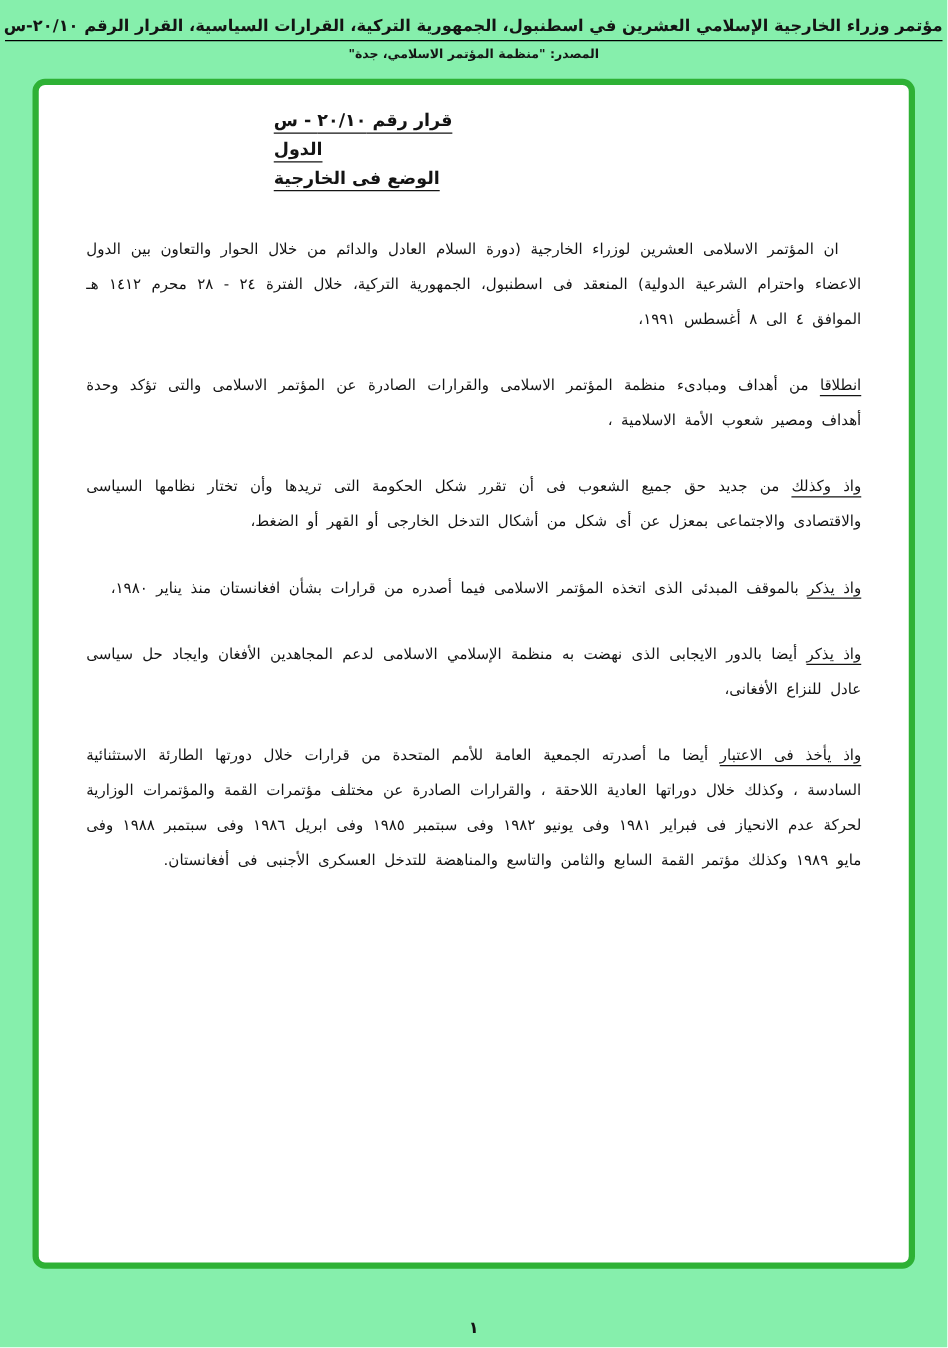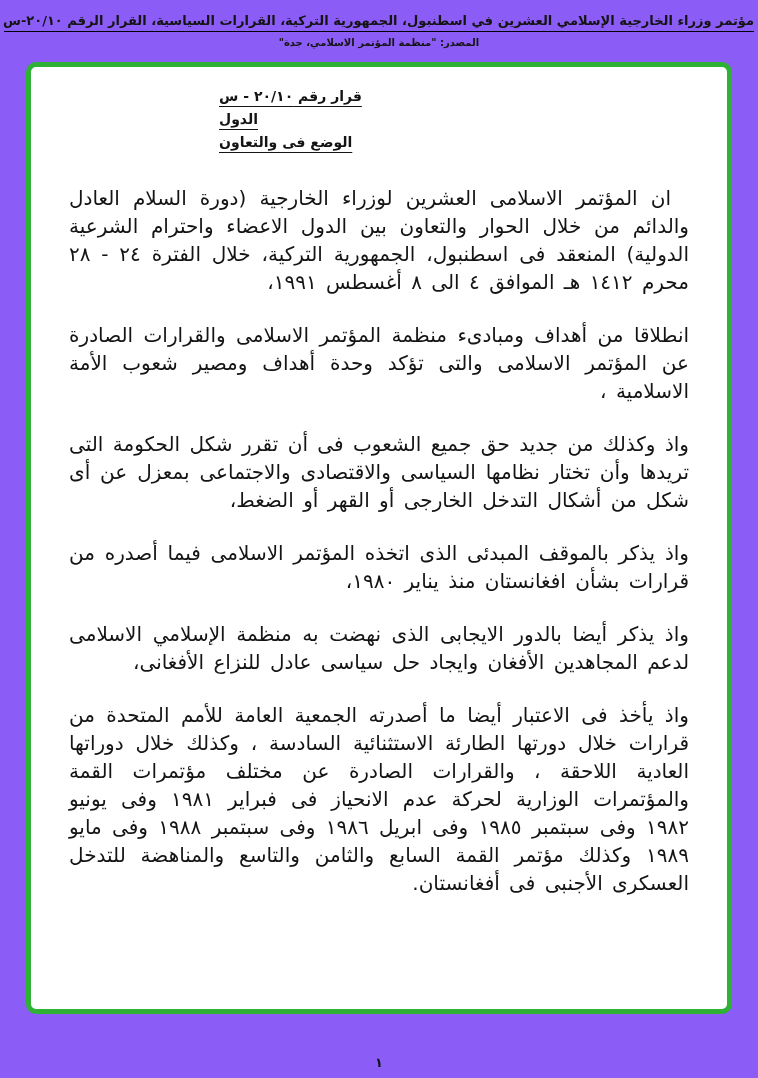--- a/index.html
+++ b/index.html
@@ -55,59 +55,60 @@
   .doc-title {
     display: block;
     font-size: 14px;
     font-weight: bold;
     line-height: 23px;
     text-decoration: underline;
     text-underline-offset: 5px;
   }
   .doc-body {
     margin-top: 30px;
-    font-size: 20px;
+    font-size: 12px;
     line-height: 28px;
     text-align: justify;
   }
   .para {
     margin: 0 0 25px 0;
     word-spacing: 3px;
   }
   .para:last-child { margin-bottom: 0; }
   .para .lead {
+    text-decoration: underline;
     text-underline-offset: 4px;
   }
   .para.indented { text-indent: 18px; }
   .page-number {
     position: absolute;
     bottom: 8px;
     left: 0;
     right: 0;
     text-align: center;
     font-size: 13px;
     font-weight: bold;
   }
 </style>
 </head>
 <body>
 
-<div class="page" style="color: rgb(20, 20, 20); background: #8b5cf6; margin-left: 20px;">
+<div class="page" style="color: rgb(20, 20, 20); background: #86efac; margin-left: 20px;">
 
   <header class="top-header">
     <div class="header-line">مؤتمر وزراء الخارجية الإسلامي العشرين في اسطنبول، الجمهورية التركية، القرارات السياسية، القرار الرقم ٢٠/١٠-س</div>
     <div class="source-line">المصدر:  "منظمة المؤتمر الاسلامي، جدة"</div>
   </header>
 
   <div class="frame" style="border-color: rgb(46, 177, 53);">
 
     <div class="doc-titles">
       <span class="doc-title">قرار رقم ٢٠/١٠ - س</span>
       <span class="doc-title">الدول</span>
-      <span class="doc-title">الوضع فى والتعاون</span>
+      <span class="doc-title">الوضع فى الخارجية</span>
     </div>
 
     <div class="doc-body">
         <p class="para indented"><span>ان المؤتمر الاسلامى العشرين لوزراء الخارجية (دورة السلام العادل والدائم من خلال الحوار والتعاون بين الدول الاعضاء واحترام الشرعية الدولية) المنعقد فى اسطنبول، الجمهورية التركية، خلال الفترة ٢٤ - ٢٨ محرم ١٤١٢ هـ الموافق ٤ الى ٨ أغسطس ١٩٩١،</span></p>
         <p class="para"><span class="lead">انطلاقا</span> <span>من أهداف ومبادىء منظمة المؤتمر الاسلامى والقرارات الصادرة عن المؤتمر الاسلامى والتى تؤكد وحدة أهداف ومصير شعوب الأمة الاسلامية ،</span></p>
         <p class="para"><span class="lead">واذ وكذلك</span> <span>من جديد حق جميع الشعوب فى أن تقرر شكل الحكومة التى تريدها وأن تختار نظامها السياسى والاقتصادى والاجتماعى بمعزل عن أى شكل من أشكال التدخل الخارجى أو القهر أو الضغط،</span></p>
         <p class="para"><span class="lead">واذ يذكر</span> <span>بالموقف المبدئى الذى اتخذه المؤتمر الاسلامى فيما أصدره من قرارات بشأن افغانستان منذ يناير ١٩٨٠،</span></p>
         <p class="para"><span class="lead">واذ يذكر</span> <span>أيضا بالدور الايجابى الذى نهضت به منظمة الإسلامي الاسلامى لدعم المجاهدين الأفغان وايجاد حل سياسى عادل للنزاع الأفغانى،</span></p>
         <p class="para"><span class="lead">واذ يأخذ فى الاعتبار</span> <span>أيضا ما أصدرته الجمعية العامة للأمم المتحدة من قرارات خلال دورتها الطارئة الاستثنائية السادسة ، وكذلك خلال دوراتها العادية اللاحقة ، والقرارات الصادرة عن مختلف مؤتمرات القمة والمؤتمرات الوزارية لحركة عدم الانحياز فى فبراير ١٩٨١ وفى يونيو ١٩٨٢ وفى سبتمبر ١٩٨٥ وفى ابريل ١٩٨٦ وفى سبتمبر ١٩٨٨ وفى مايو ١٩٨٩ وكذلك مؤتمر القمة السابع والثامن والتاسع والمناهضة للتدخل العسكرى الأجنبى فى أفغانستان.</span></p>
       </div>

